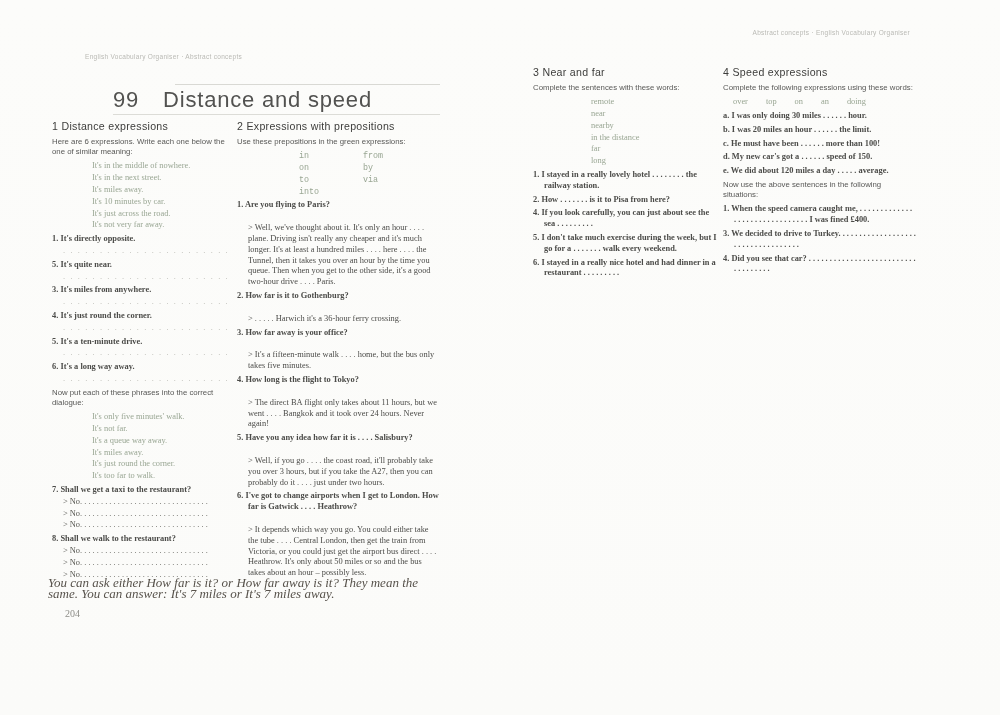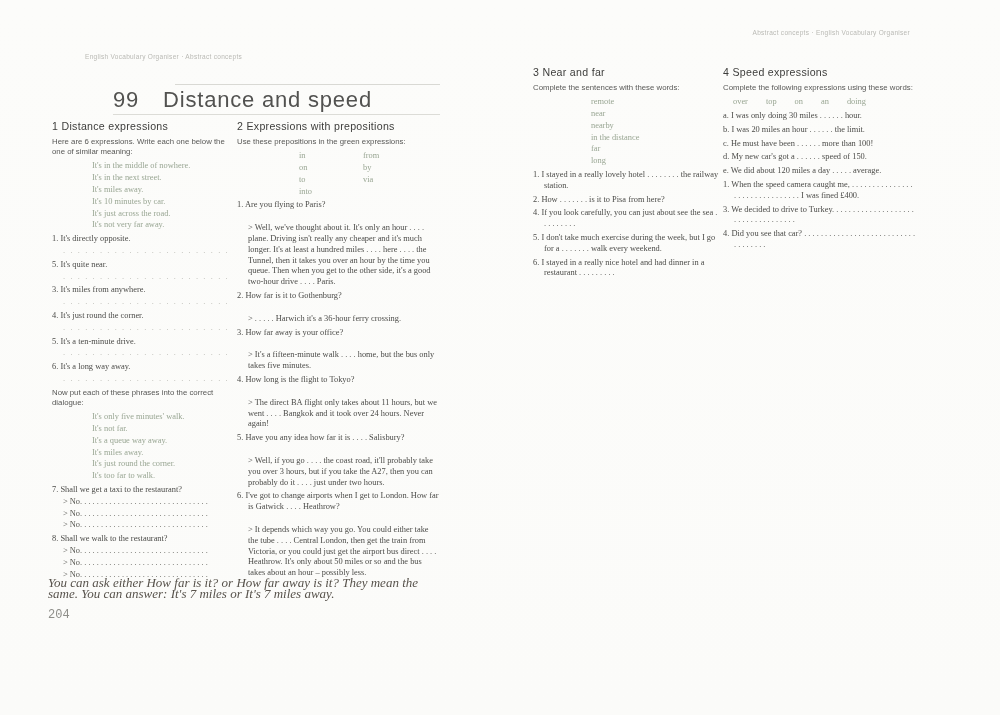--- a/index.html
+++ b/index.html
@@ -40,43 +40,43 @@
     letter-spacing:.3px;margin:0 0 5px 0;font-weight:400;
   }
   .ln{margin:0 0 1px 0;}
   .intro{
     font-family:"Liberation Sans", sans-serif;
     font-size:7.8px;line-height:10.2px;color:#585856;
     margin:3px 0 4px 0;
   }
   .green{color:#99a693;padding-left:40px;}
   #col3 .green{padding-left:58px;}
-  .item{padding-left:11px;text-indent:-11px;margin-top:3px;}
+  .item{padding-left:11px;text-indent:-11px;margin-top:3px;font-weight:bold;}
   .ans{padding-left:11px;margin-top:12px;}
   .dots{
     color:#b5b5ae;letter-spacing:1.6px;padding-left:11px;
     white-space:nowrap;overflow:hidden;margin:1px 0 2px 0;
   }
   .noline{
     padding-left:11px;white-space:nowrap;overflow:hidden;
     color:#55554f;margin-bottom:1px;
   }
-  .prep{color:#99a693;padding-left:62px;}
+  .prep{color:#99a693;padding-left:62px;font-family:Liberation Mono, monospace;}
   .prep span{display:inline-block;min-width:64px;}
   .wrow{color:#99a693;padding-left:10px;margin-bottom:2px;}
   .wrow span{margin-right:18px;}
   .note{font-style:italic;color:#615c55;margin-top:5px;}
   #footnote{
     position:absolute;left:48px;top:577px;width:394px;
     font-style:italic;font-size:13px;line-height:11px;color:#57524b;
   }
   #page-num{
-    position:absolute;left:48px;top:608px;
-    font-family:Liberation Mono, monospace;
-    font-size:12px;color:#8e8e89;
+    position:absolute;left:65px;top:608px;
+    font-family:Liberation Serif, serif;
+    font-size:10px;color:#8e8e89;
   }
 </style>
 </head>
 <body>
 
 <div class="spread">
 
   <div class="running-head" id="rh-left">English Vocabulary Organiser · Abstract concepts</div>
   <div class="running-head" id="rh-right">Abstract concepts · English Vocabulary Organiser</div>
 
@@ -170,20 +170,21 @@
   <div class="col" id="col4">
     <div class="sec-h">4  Speed expressions</div>
     <div>
         <div class="ln intro">Complete the following expressions using these words:</div>
         <div class="ln wrow"><span>over</span><span>top</span><span>on</span><span>an</span><span>doing</span></div>
         <div class="ln item">a. I was only doing 30 miles . . . . . . hour.</div>
         <div class="ln item">b. I was 20 miles an hour . . . . . . the limit.</div>
         <div class="ln item">c. He must have been . . . . . . more than 100!</div>
         <div class="ln item">d. My new car's got a . . . . . . speed of 150.</div>
         <div class="ln item">e. We did about 120 miles a day . . . . . average.</div>
+        <div class="ln intro">Now use the above sentences in the following situations:</div>
         <div class="ln item">1. When the speed camera caught me, . . . . . . . . . . . . . . . . . . . . . . . . . . . . . . . I was fined £400.</div>
         <div class="ln item">3. We decided to drive to Turkey. . . . . . . . . . . . . . . . . . . . . . . . . . . . . . . . . . .</div>
         <div class="ln item">4. Did you see that car? . . . . . . . . . . . . . . . . . . . . . . . . . . . . . . . . . . .</div>
       </div>
   </div>
 
   <div id="footnote">You can ask either How far is it? or How far away is it? They mean the same. You can answer: It's 7 miles or It's 7 miles away.</div>
   <div id="page-num">204</div>
 
 </div>

